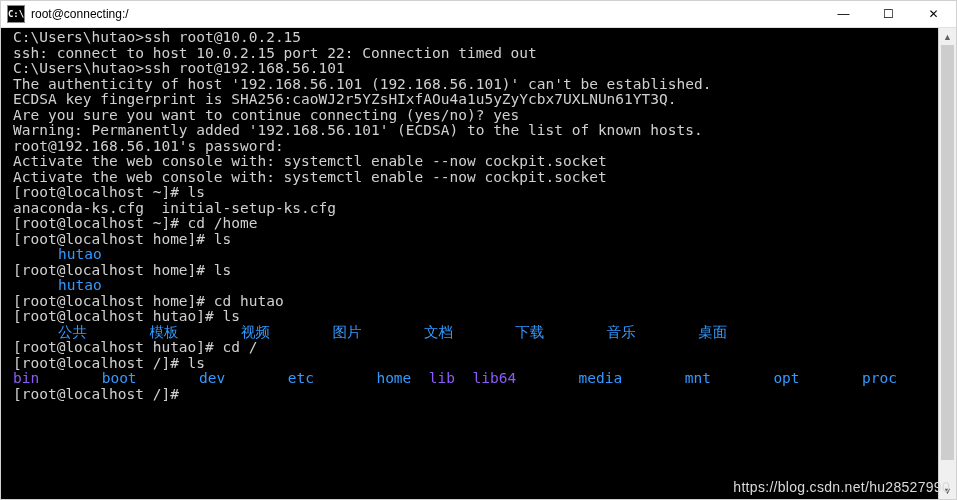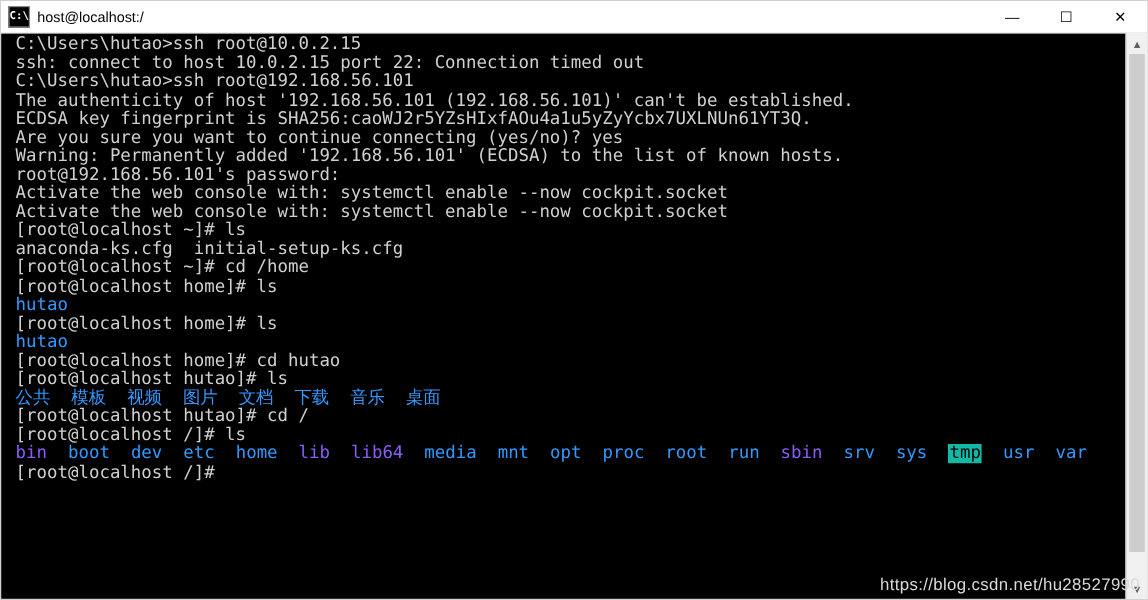--- a/index.html
+++ b/index.html
@@ -103,41 +103,41 @@
   }
   .sb-thumb {
     position: absolute;
     left: 2px;
     right: 2px;
     top: 0;
     height: 95%;
     background: #cdcdcd;
   }
   .c-white { color: #d0d0d0; }
-  .c-cyan  { color: #3399ff; }
+  .c-cyan  { color: #3399ff; margin-left: 45px; }
   .c-cyanb { color: #8b5cf6; }
   .c-tmp   { background: #14b8a6; color: #000; padding: 0 1px; }
   .watermark {
     position: absolute;
     right: 6px;
     bottom: 4px;
     font-size: 14px;
     color: #dadada;
     font-family: Arial, sans-serif;
     letter-spacing: 0.3px;
   }
 </style>
 </head>
 <body>
 
 <div class="window">
 
   <div class="title-bar">
     <span class="icon">C:\</span>
-    <span class="title-text">host@localhost:/</span>
+    <span class="title-text">root@connecting:/</span>
     <div class="win-controls">
       <div class="win-btn">—</div>
       <div class="win-btn">☐</div>
       <div class="win-btn close">✕</div>
     </div>
   </div>
 
   <div class="terminal-area">
     <div class="terminal" id="terminal"><div><span class="c-white">C:\Users\hutao&gt;ssh root@10.0.2.15</span></div><div><span class="c-white">ssh: connect to host 10.0.2.15 port 22: Connection timed out</span></div><div><span class="c-white"></span></div><div><span class="c-white">C:\Users\hutao&gt;ssh root@192.168.56.101</span></div><div><span class="c-white">The authenticity of host '192.168.56.101 (192.168.56.101)' can't be established.</span></div><div><span class="c-white">ECDSA key fingerprint is SHA256:caoWJ2r5YZsHIxfAOu4a1u5yZyYcbx7UXLNUn61YT3Q.</span></div><div><span class="c-white">Are you sure you want to continue connecting (yes/no)? yes</span></div><div><span class="c-white">Warning: Permanently added '192.168.56.101' (ECDSA) to the list of known hosts.</span></div><div><span class="c-white">root@192.168.56.101's password:</span></div><div><span class="c-white">Activate the web console with: systemctl enable --now cockpit.socket</span></div><div><span class="c-white"></span></div><div><span class="c-white">Activate the web console with: systemctl enable --now cockpit.socket</span></div><div><span class="c-white"></span></div><div><span class="c-white">[root@localhost ~]# ls</span></div><div><span class="c-white">anaconda-ks.cfg  initial-setup-ks.cfg</span></div><div><span class="c-white">[root@localhost ~]# cd /home</span></div><div><span class="c-white">[root@localhost home]# ls</span></div><div><span class="c-cyan">hutao</span></div><div><span class="c-white">[root@localhost home]# ls</span></div><div><span class="c-cyan">hutao</span></div><div><span class="c-white">[root@localhost home]# cd hutao</span></div><div><span class="c-white">[root@localhost hutao]# ls</span></div><div><span class="c-cyan">公共</span><span>  </span><span class="c-cyan">模板</span><span>  </span><span class="c-cyan">视频</span><span>  </span><span class="c-cyan">图片</span><span>  </span><span class="c-cyan">文档</span><span>  </span><span class="c-cyan">下载</span><span>  </span><span class="c-cyan">音乐</span><span>  </span><span class="c-cyan">桌面</span></div><div><span class="c-white">[root@localhost hutao]# cd /</span></div><div><span class="c-white">[root@localhost /]# ls</span></div><div><span class="c-cyanb">bin</span><span>  </span><span class="c-cyan">boot</span><span>  </span><span class="c-cyan">dev</span><span>  </span><span class="c-cyan">etc</span><span>  </span><span class="c-cyan">home</span><span>  </span><span class="c-cyanb">lib</span><span>  </span><span class="c-cyanb">lib64</span><span>  </span><span class="c-cyan">media</span><span>  </span><span class="c-cyan">mnt</span><span>  </span><span class="c-cyan">opt</span><span>  </span><span class="c-cyan">proc</span><span>  </span><span class="c-cyan">root</span><span>  </span><span class="c-cyan">run</span><span>  </span><span class="c-cyanb">sbin</span><span>  </span><span class="c-cyan">srv</span><span>  </span><span class="c-cyan">sys</span><span>  </span><span class="c-tmp">tmp</span><span>  </span><span class="c-cyan">usr</span><span>  </span><span class="c-cyan">var</span></div><div><span class="c-white">[root@localhost /]# </span></div></div>
     <div class="scrollbar">

